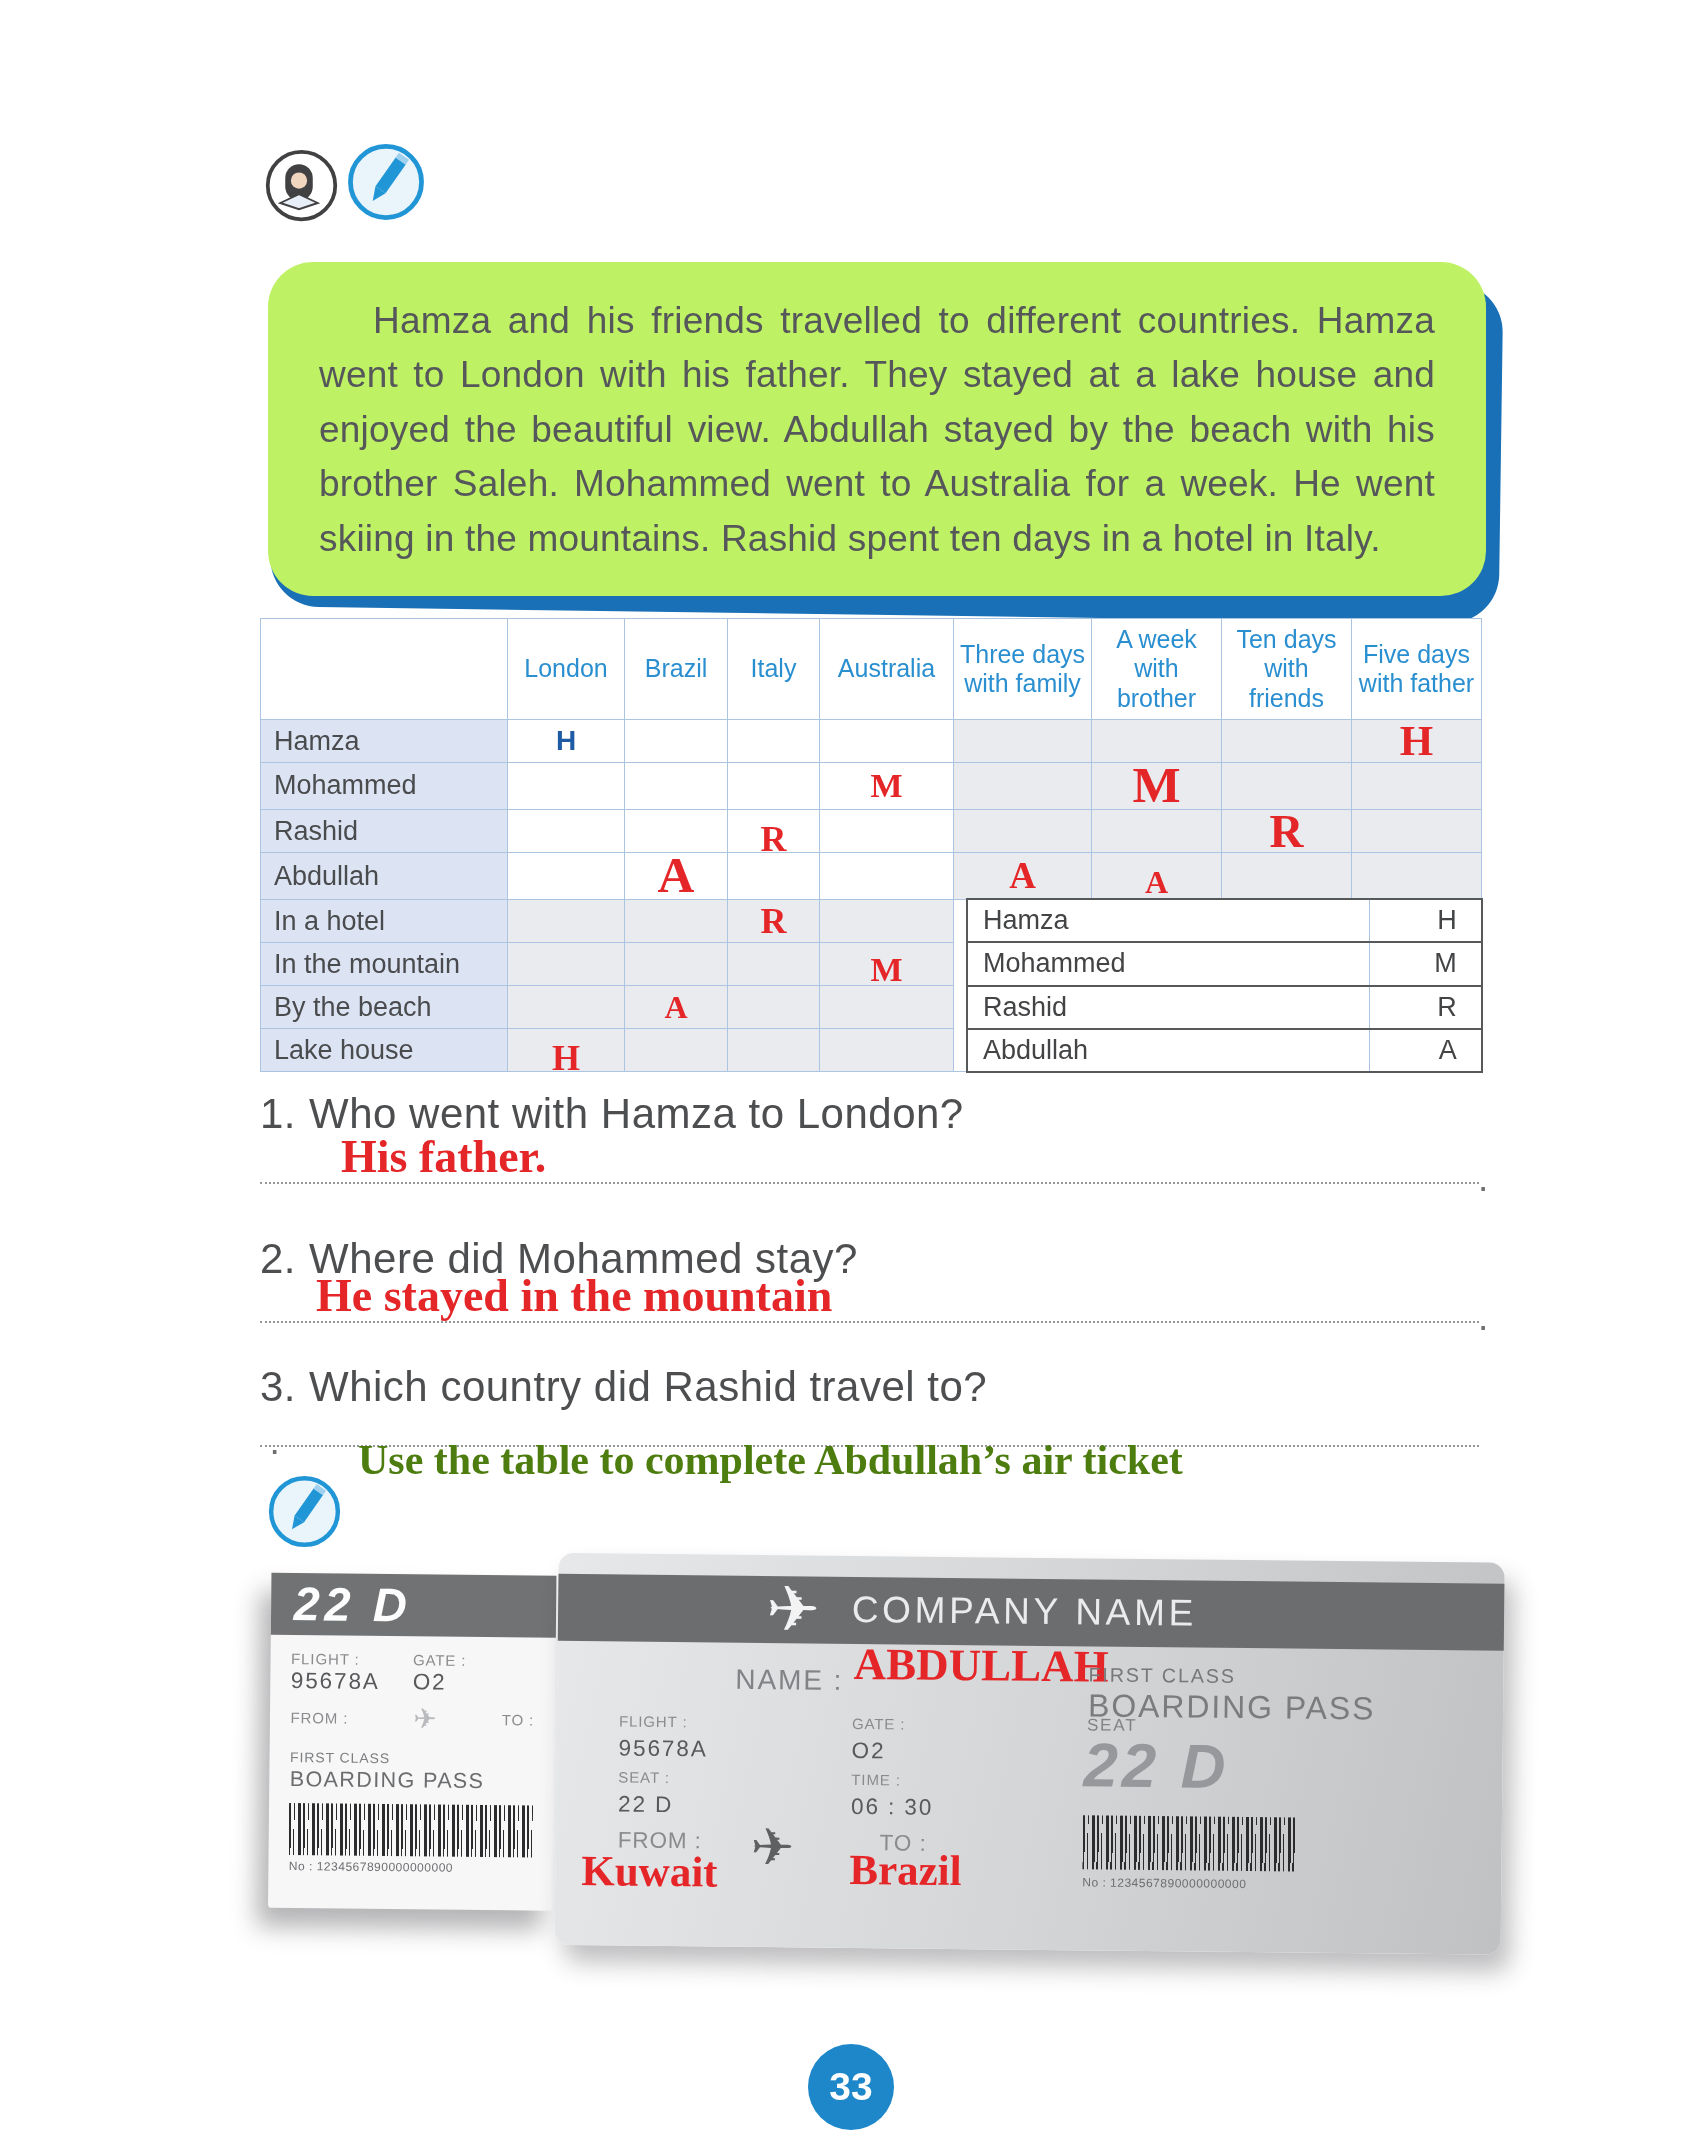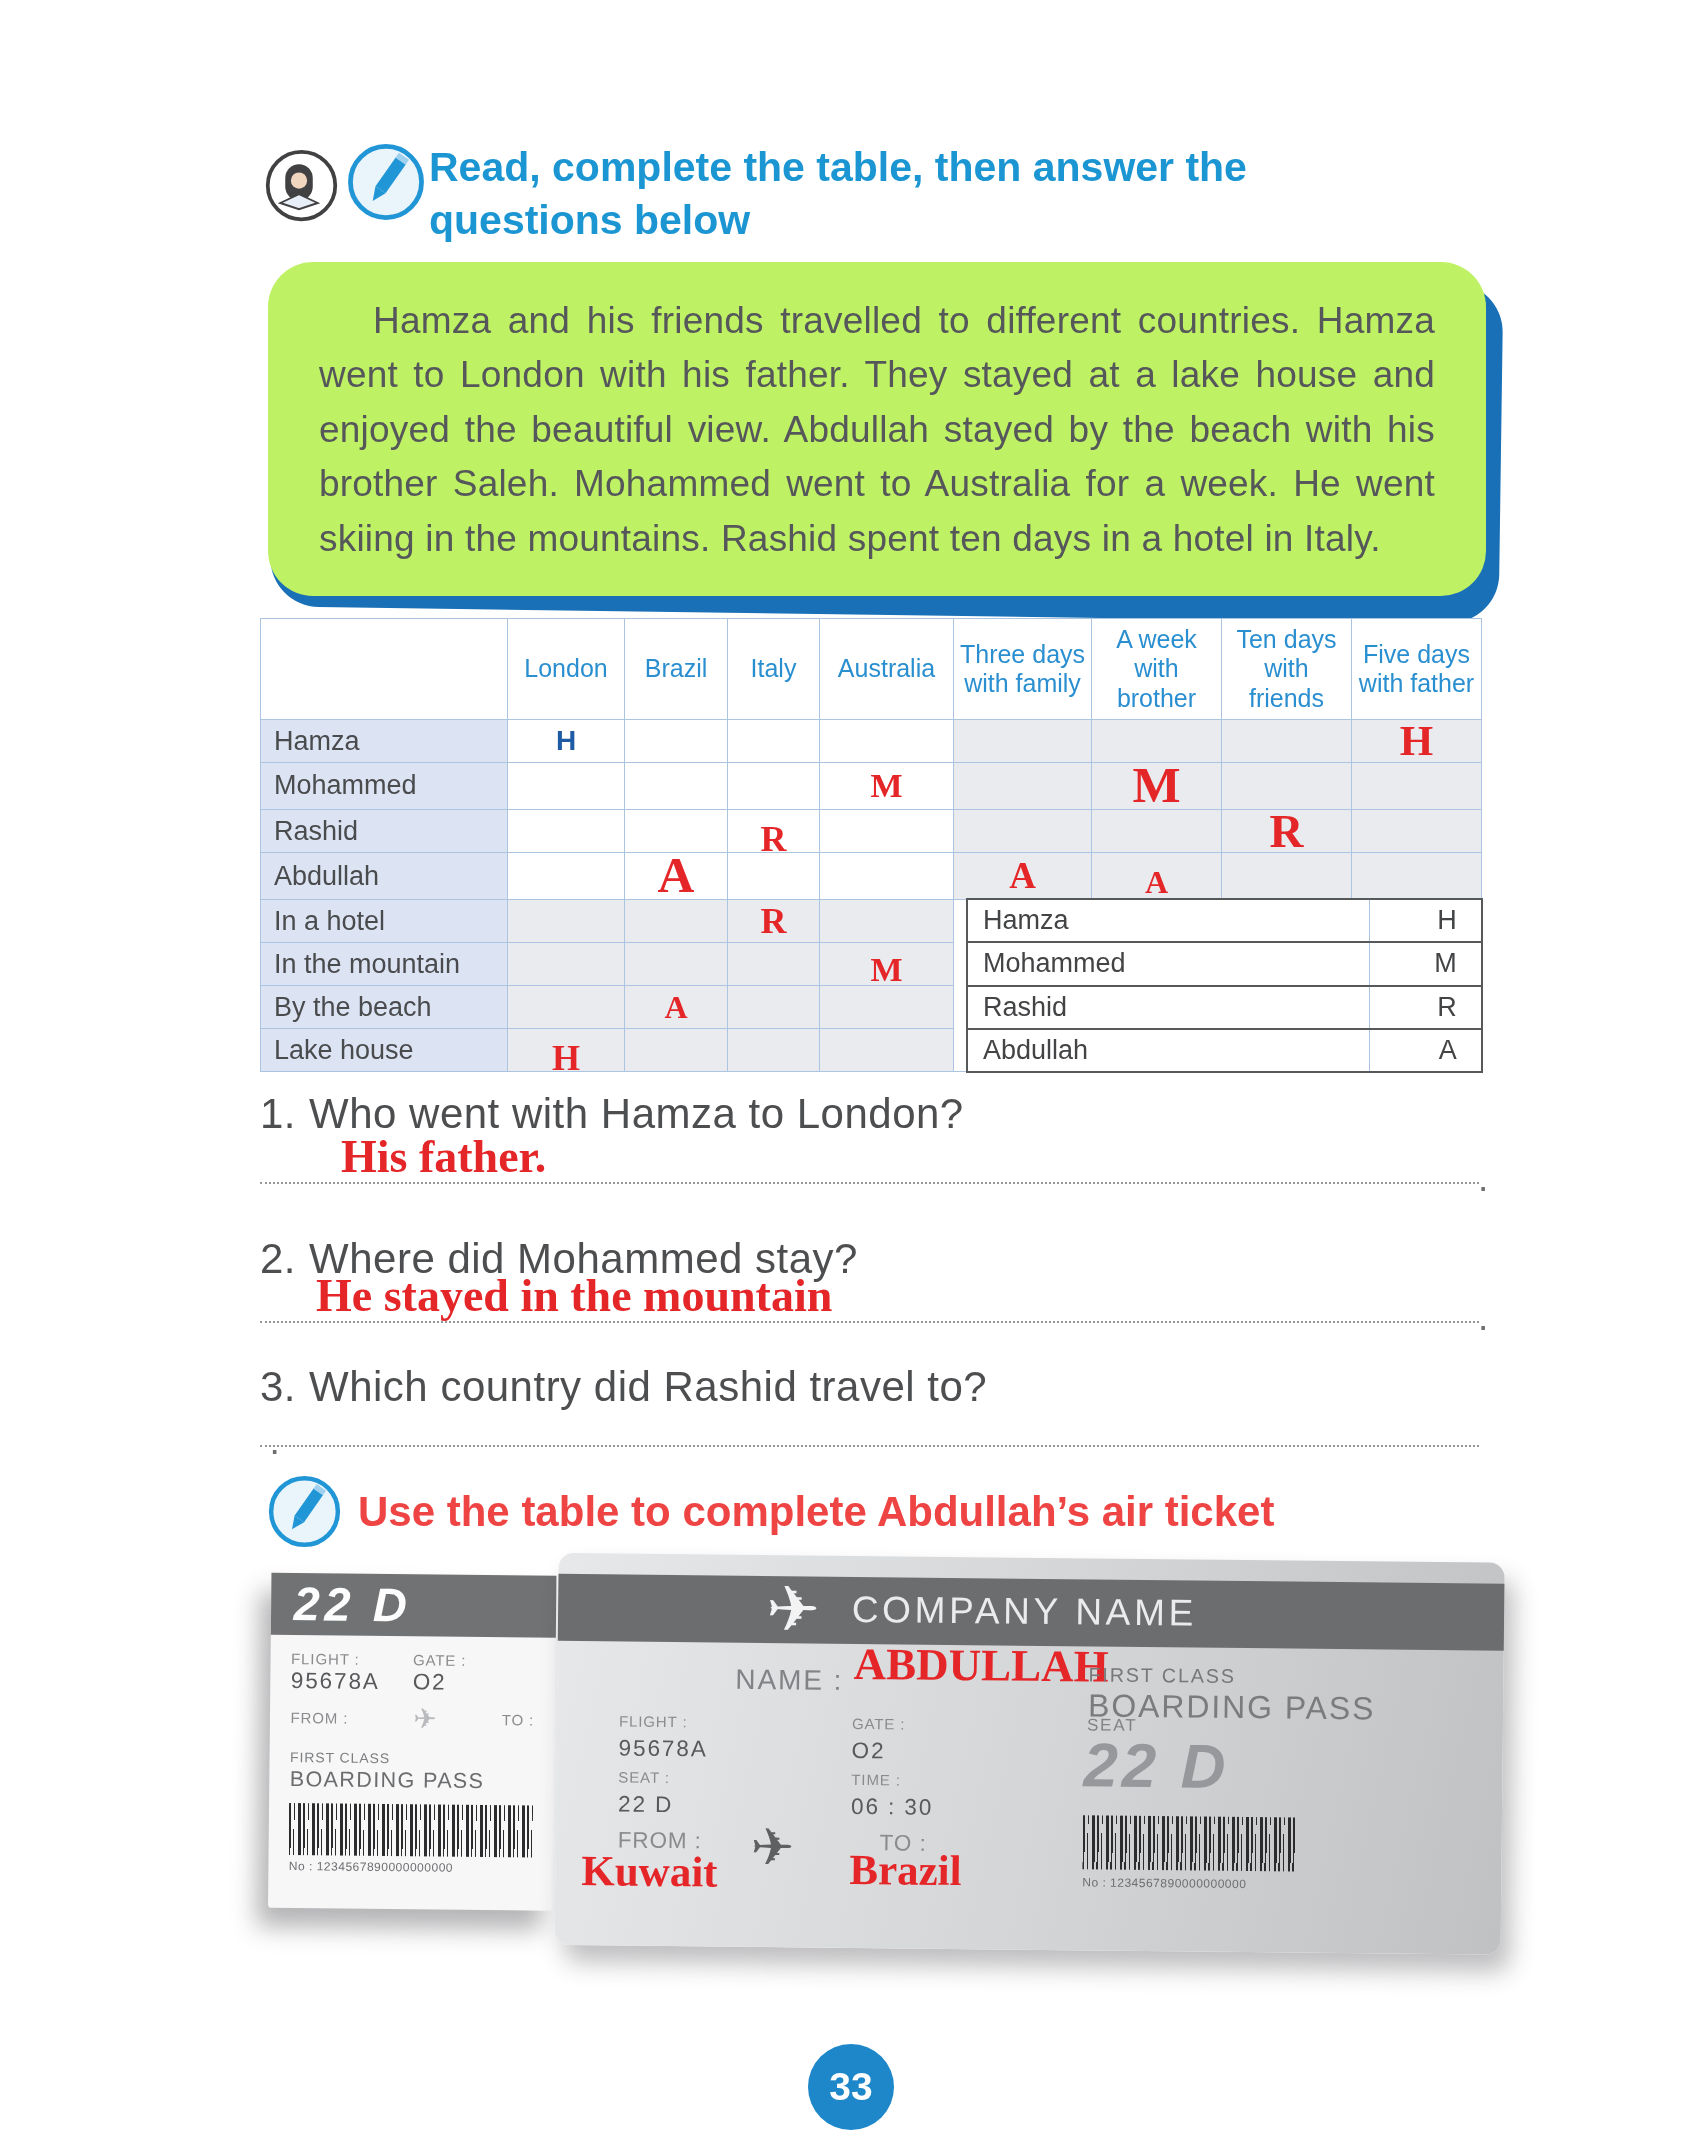--- a/index.html
+++ b/index.html
@@ -50,21 +50,21 @@
   .question { position: absolute; left: 260px; font-size: 42px; color: #4d4e50; letter-spacing: 0.5px; }
   .qnum { margin-right: 13px; }
   .answer-line { position: absolute; left: 260px; width: 1219px; height: 58px;
                  border-bottom: 2.8px dotted #95969a; display: flex; align-items: flex-end;
                  justify-content: space-between; }
   .answer { font-family: "Liberation Serif", "DejaVu Serif", serif; font-weight: 700;
             font-size: 46px; color: #e52629; line-height: 1; padding-bottom: 1.9px; margin-top: 16px; }
   .eol-period { color: #6d6e70; font-size: 37px; line-height: 1; transform: translate(9.4px, 15px); }
   .ml86 { margin-left: 81px; } .ml60 { margin-left: 56px; } .ml46 { margin-left: 43px; }
 
-  .heading2 { position: absolute; left: 358px; top: 1488px; font-size: 42px; font-weight: 700; color: #ef4444; }
+  .heading2 { position: absolute; left: 358px; top: 1436px; font-size: 42px; font-weight: 700; color: #4d7c0f; font-family: Liberation Serif, serif; }
 
   
   .ticket-area { position: absolute; left: 268px; top: 1555px; width: 1237px; height: 405px;
                  transform: rotate(0.6deg); transform-origin: 40% 40%; }
   .stub { position: absolute; left: 1.9px; top: 22.5px; width: 285px; height: 335px; background: #f7f7f8;
           border-radius: 3.7px; box-shadow: -11.2px 19px 24px rgba(40,40,45,0.35); }
   .stub-band { height: 62px; background: #707274; display: flex; align-items: center; padding-left: 22.5px; }
   .stub-seat { color: #fdfdfd; font-size: 47px; font-weight: 700; font-style: italic; letter-spacing: 4.7px; }
   .stub-body { padding: 15px 20.6px 0; }
   .srow { display: flex; margin-bottom: 9.4px; }
@@ -129,24 +129,20 @@
   <div class="icon-abs" style="left:345px; top:141px; width:82px; height:82px;">
     <svg viewBox="0 0 60 60" width="82" height="82">
       <circle cx="30" cy="30" r="26" fill="#eaf4fb" stroke="#2196d6" stroke-width="3.5"></circle>
       <g transform="rotate(35 30 30)">
         <rect x="25.5" y="11" width="9" height="26" fill="#2196d6"></rect>
         <rect x="25.5" y="7" width="9" height="4.5" fill="#9fd1ee"></rect>
         <polygon points="25.5,37 34.5,37 30,47" fill="#2196d6"></polygon>
       </g>
     </svg>
   </div>
-  <div class="title">
-    <div>Read, complete the table, then answer the</div>
-    <div>questions below</div>
-  </div>
 
   <div class="passage-wrap">
     <div class="passage-shadow"></div>
     <div class="passage">
       <p>Hamza and his friends travelled to different countries. Hamza went to London with his father. They stayed at a lake house and enjoyed the beautiful view. Abdullah stayed by the beach with his brother Saleh. Mohammed went to Australia for a week. He went skiing in the mountains. Rashid spent ten days in a hotel in Italy.</p>
     </div>
   </div>
 
   <table class="grid-table">
     <colgroup>

